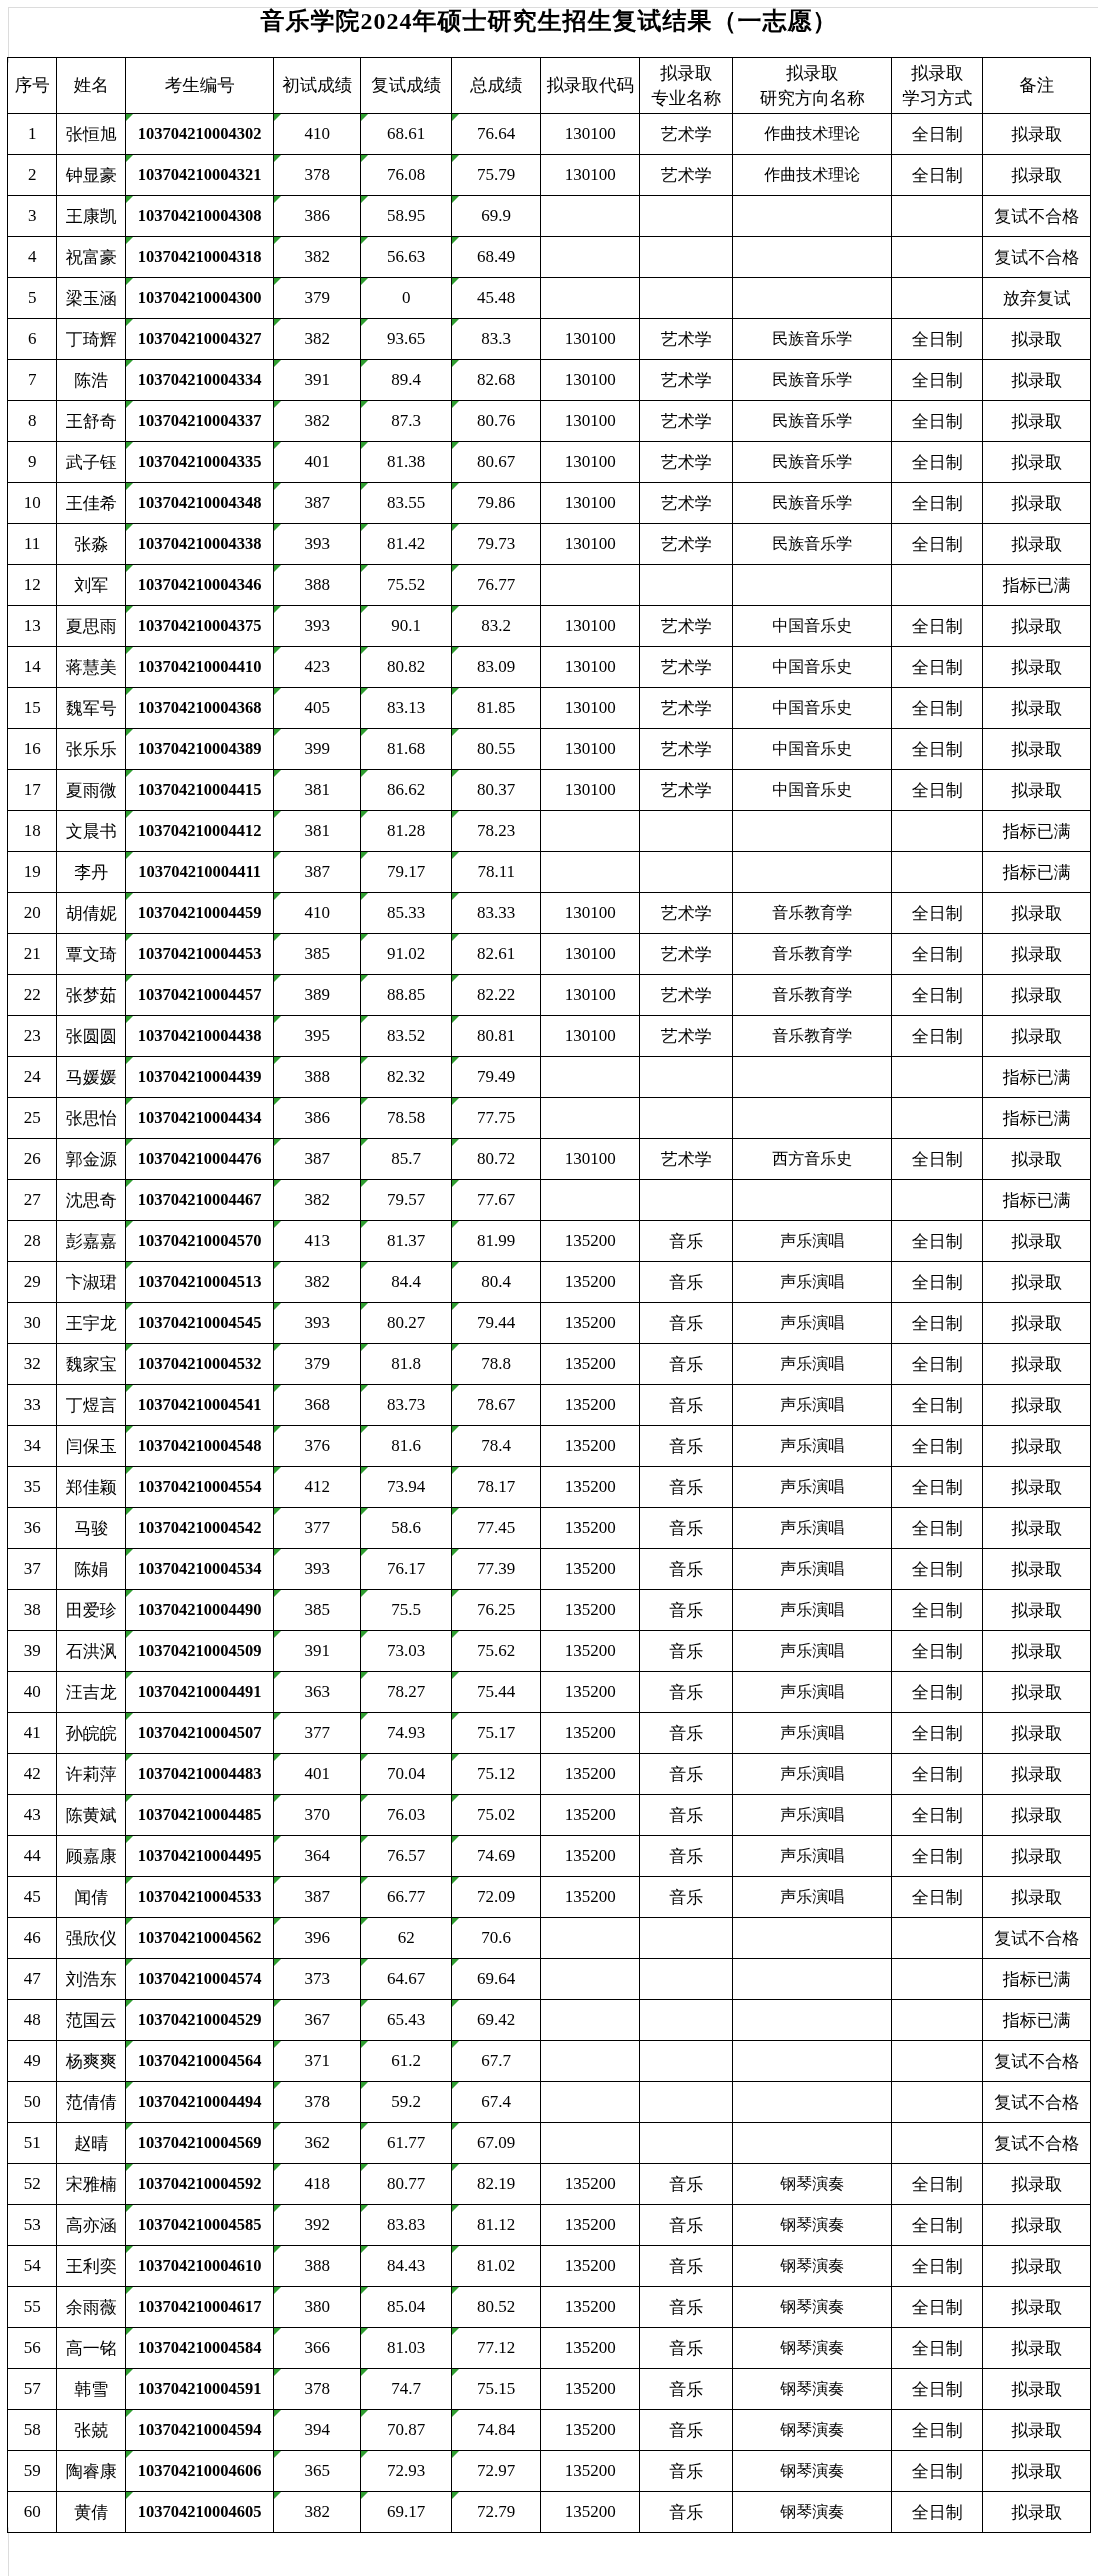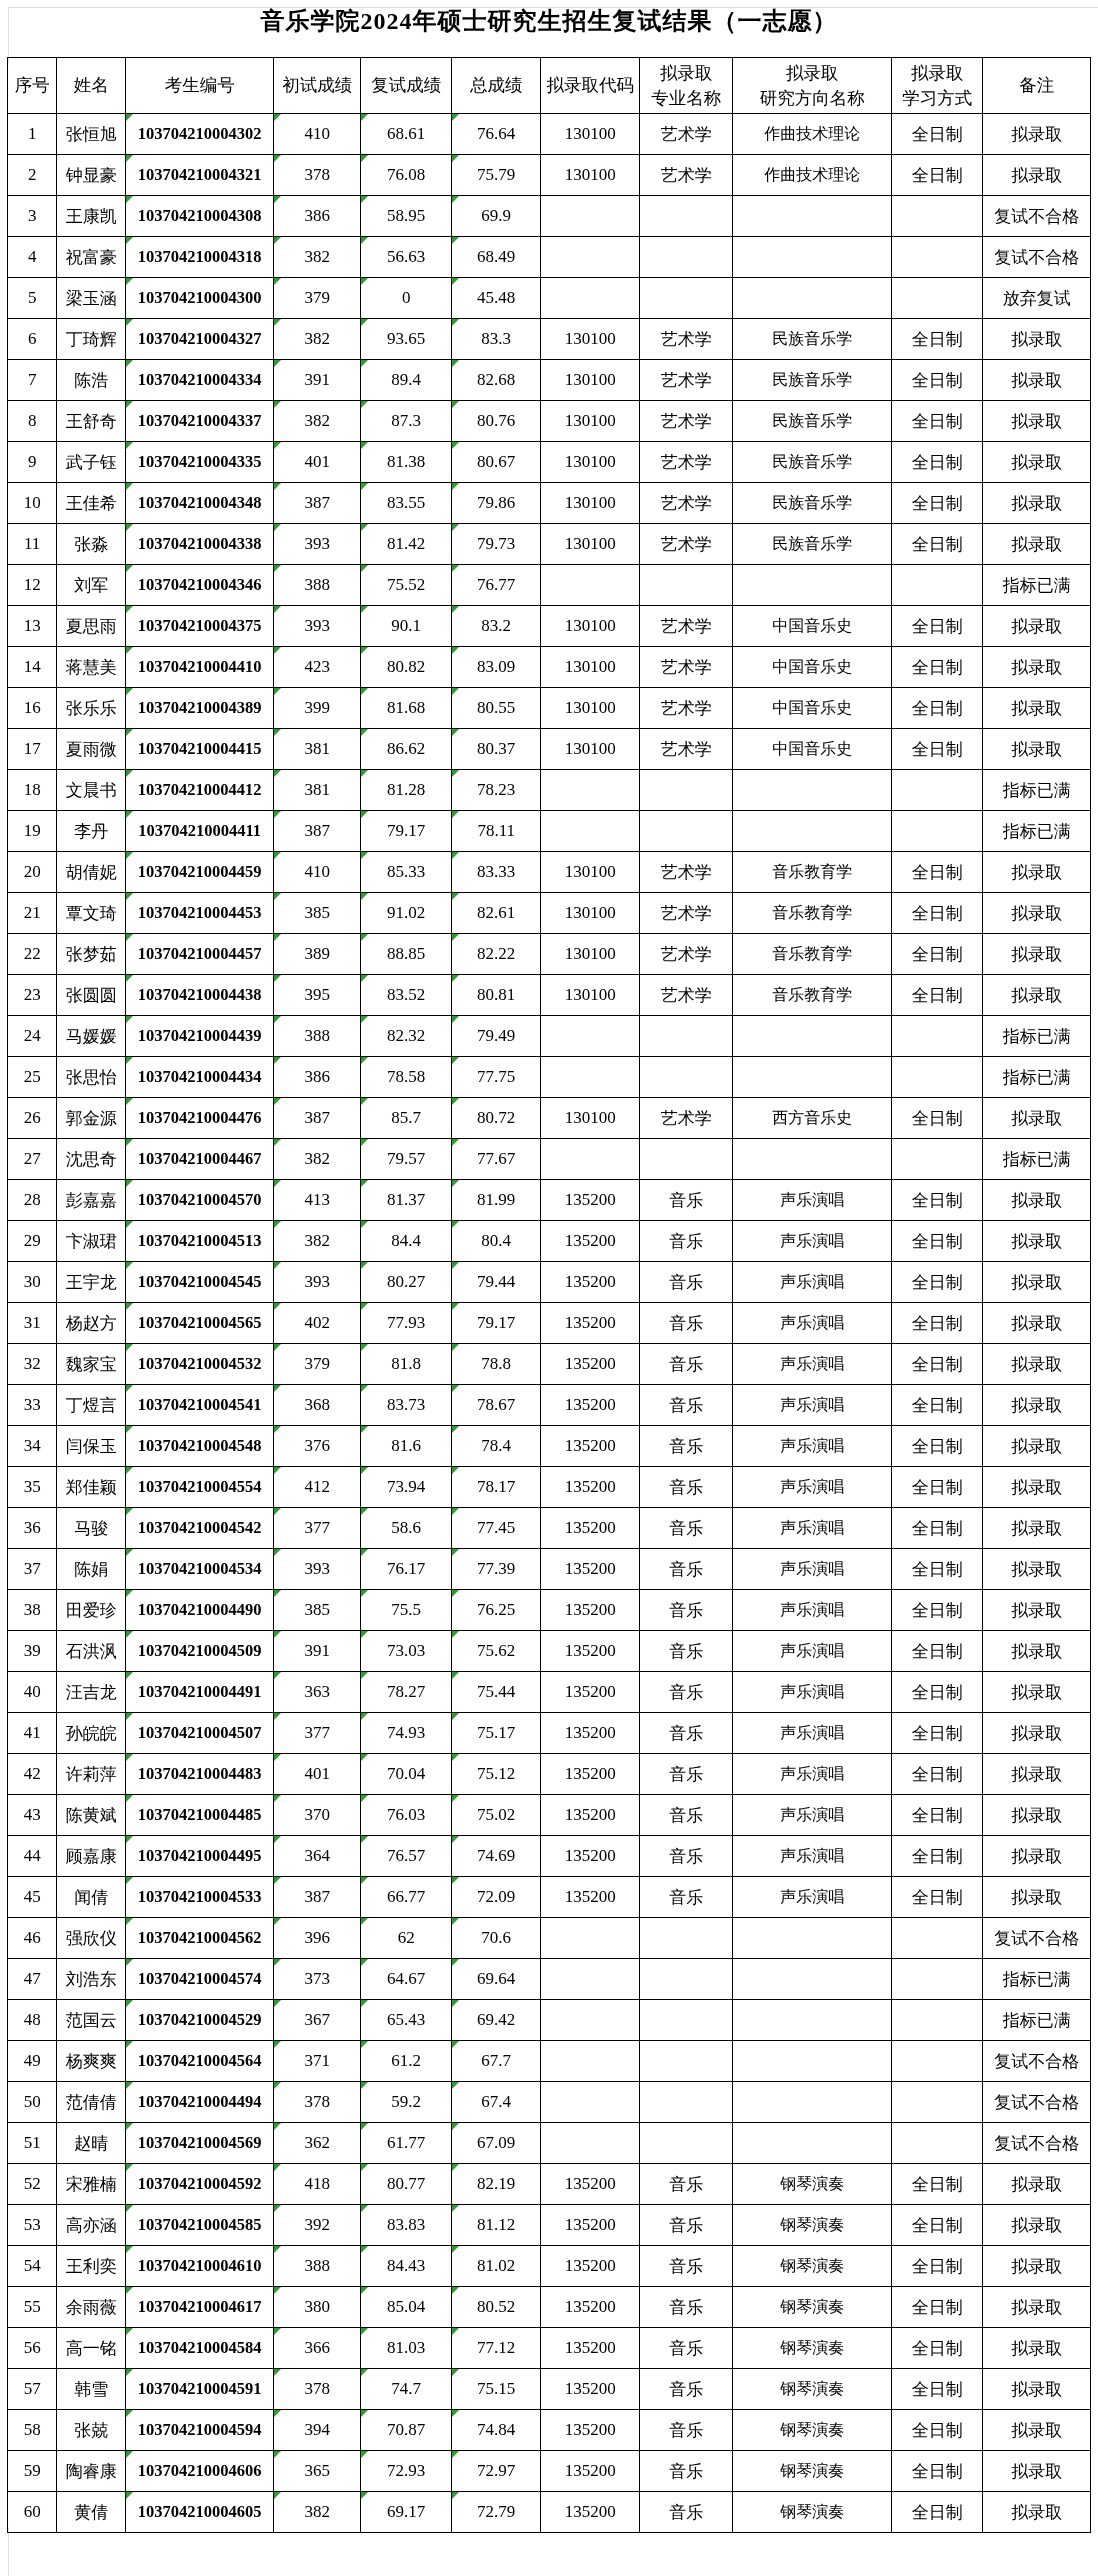--- a/index.html
+++ b/index.html
@@ -237,20 +237,33 @@
           <td class="c3 tri">423</td>
           <td class="c4 tri">80.82</td>
           <td class="c5 tri">83.09</td>
           <td class="c6">130100</td>
           <td class="c7">艺术学</td>
           <td class="c8">中国音乐史</td>
           <td class="c9">全日制</td>
           <td class="c10">拟录取</td>
         </tr>
         <tr>
+          <td class="c0">15</td>
+          <td class="c1">魏军号</td>
+          <td class="c2 tri">103704210004368</td>
+          <td class="c3 tri">405</td>
+          <td class="c4 tri">83.13</td>
+          <td class="c5 tri">81.85</td>
+          <td class="c6">130100</td>
+          <td class="c7">艺术学</td>
+          <td class="c8">中国音乐史</td>
+          <td class="c9">全日制</td>
+          <td class="c10">拟录取</td>
+        </tr>
+        <tr>
           <td class="c0">16</td>
           <td class="c1">张乐乐</td>
           <td class="c2 tri">103704210004389</td>
           <td class="c3 tri">399</td>
           <td class="c4 tri">81.68</td>
           <td class="c5 tri">80.55</td>
           <td class="c6">130100</td>
           <td class="c7">艺术学</td>
           <td class="c8">中国音乐史</td>
           <td class="c9">全日制</td>
@@ -432,33 +445,20 @@
           <td class="c3 tri">393</td>
           <td class="c4 tri">80.27</td>
           <td class="c5 tri">79.44</td>
           <td class="c6">135200</td>
           <td class="c7">音乐</td>
           <td class="c8">声乐演唱</td>
           <td class="c9">全日制</td>
           <td class="c10">拟录取</td>
         </tr>
         <tr>
-          <td class="c0">31</td>
-          <td class="c1">杨赵方</td>
-          <td class="c2 tri">103704210004565</td>
-          <td class="c3 tri">402</td>
-          <td class="c4 tri">77.93</td>
-          <td class="c5 tri">79.17</td>
-          <td class="c6">135200</td>
-          <td class="c7">音乐</td>
-          <td class="c8">声乐演唱</td>
-          <td class="c9">全日制</td>
-          <td class="c10">拟录取</td>
-        </tr>
-        <tr>
           <td class="c0">32</td>
           <td class="c1">魏家宝</td>
           <td class="c2 tri">103704210004532</td>
           <td class="c3 tri">379</td>
           <td class="c4 tri">81.8</td>
           <td class="c5 tri">78.8</td>
           <td class="c6">135200</td>
           <td class="c7">音乐</td>
           <td class="c8">声乐演唱</td>
           <td class="c9">全日制</td>

